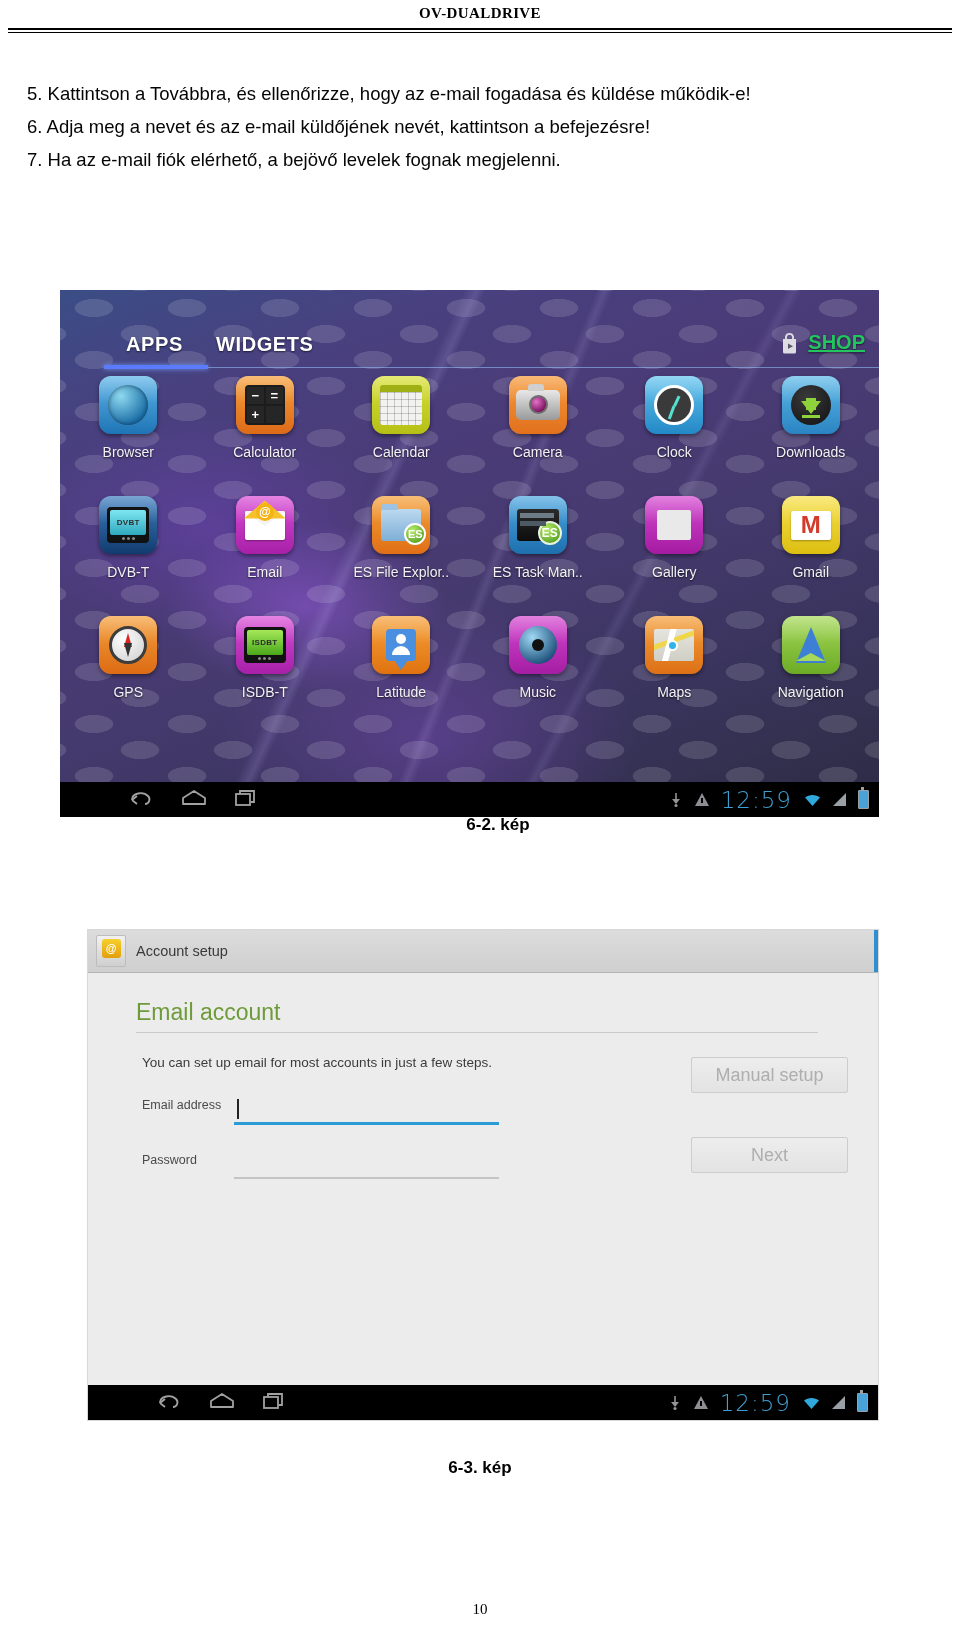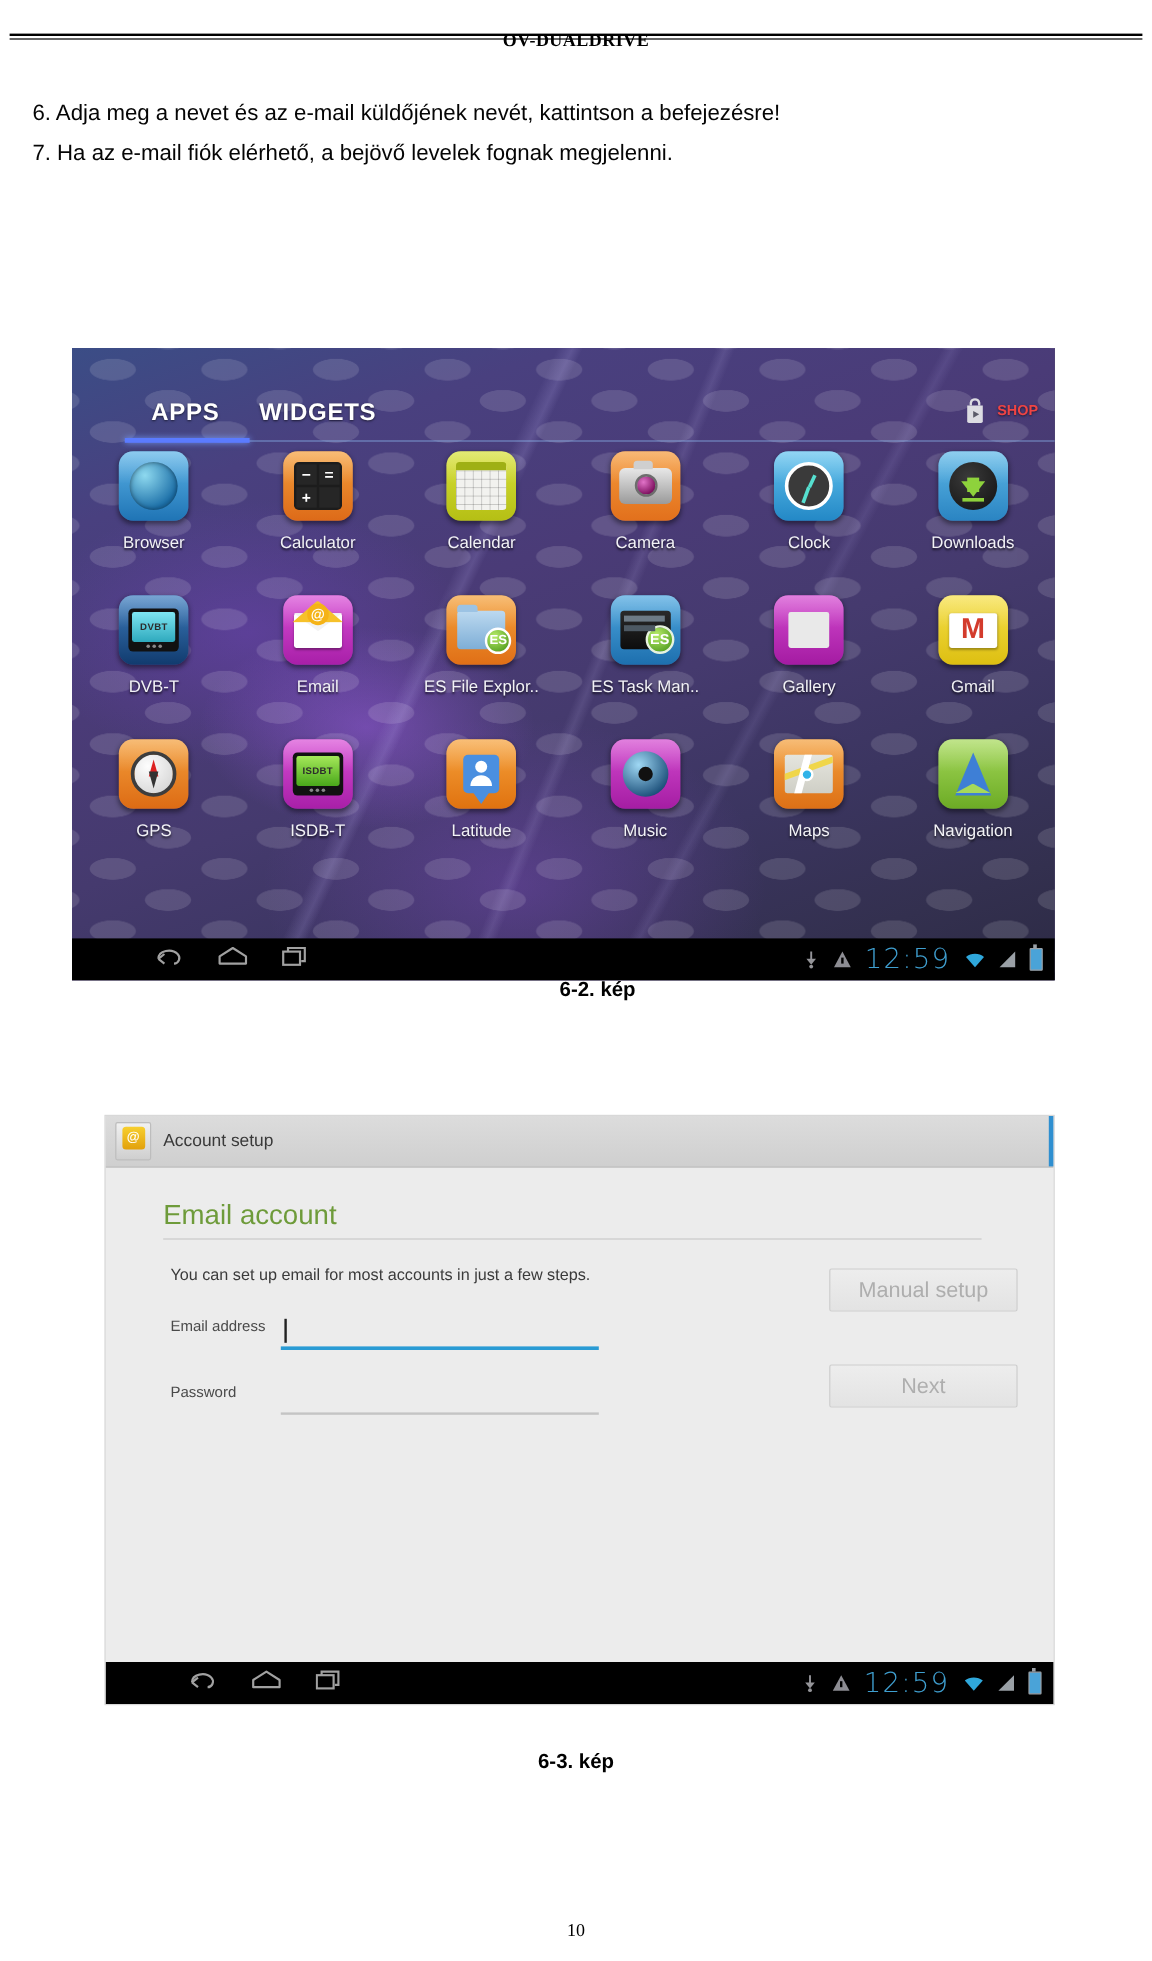--- a/index.html
+++ b/index.html
@@ -23,21 +23,20 @@
     height: 30px;
     text-align: center;
   }
   .page-header .title {
     font-family: "Liberation Serif", serif;
     font-weight: bold;
     font-size: 15px;
     letter-spacing: .4px;
     line-height: 26px;
     display: block;
-    margin-top: 21px;
   }
   .header-rule {
     position: absolute;
     left: 8px; right: 8px;
     top: 28px;
     border-top: 2px solid #000;
     border-bottom: 1px solid #000;
     height: 2px;
   }
 
@@ -134,22 +133,23 @@
   .shop-group {
     position: absolute;
     right: 14px; top: 8px;
     display: flex; align-items: center; gap: 8px;
   }
   .shop-bag {
     width: 21px; height: 22px;
     position: relative;
   }
   .shop-label {
-    font-size: 12px; font-weight: bold; color: #ef4444;
+    font-size: 20px; font-weight: bold; color: #22c55e;
     text-shadow: 0 1px 2px rgba(0,0,0,.6);
+    text-decoration: underline;
   }
 
   
   .app-grid {
     position: absolute;
     left: 0; right: 0;
     top: 72px;
     display: grid;
     grid-template-columns: repeat(6, 1fr);
     grid-auto-rows: 120px;
@@ -418,20 +418,21 @@
 </style>
 </head>
 <body>
 
 <div class="page-header">
   <span class="title">OV-DUALDRIVE</span>
 </div>
 <div class="header-rule"></div>
 
 <div class="doc-body">
+  <p class="para justify">5. Kattintson a Továbbra, és ellenőrizze, hogy az e-mail fogadása és küldése működik-e!</p>
   <p class="para">6. Adja meg a nevet és az e-mail küldőjének nevét, kattintson a befejezésre!</p>
   <p class="para">7. Ha az e-mail fiók elérhető, a bejövő levelek fognak megjelenni.</p>
 </div>
 
 <div class="tablet1">
   <div class="drawer-bg"></div>
   <div class="drawer-dots"></div>
   <div class="drawer-streaks"></div>
 
   <div class="drawer-tabs">

